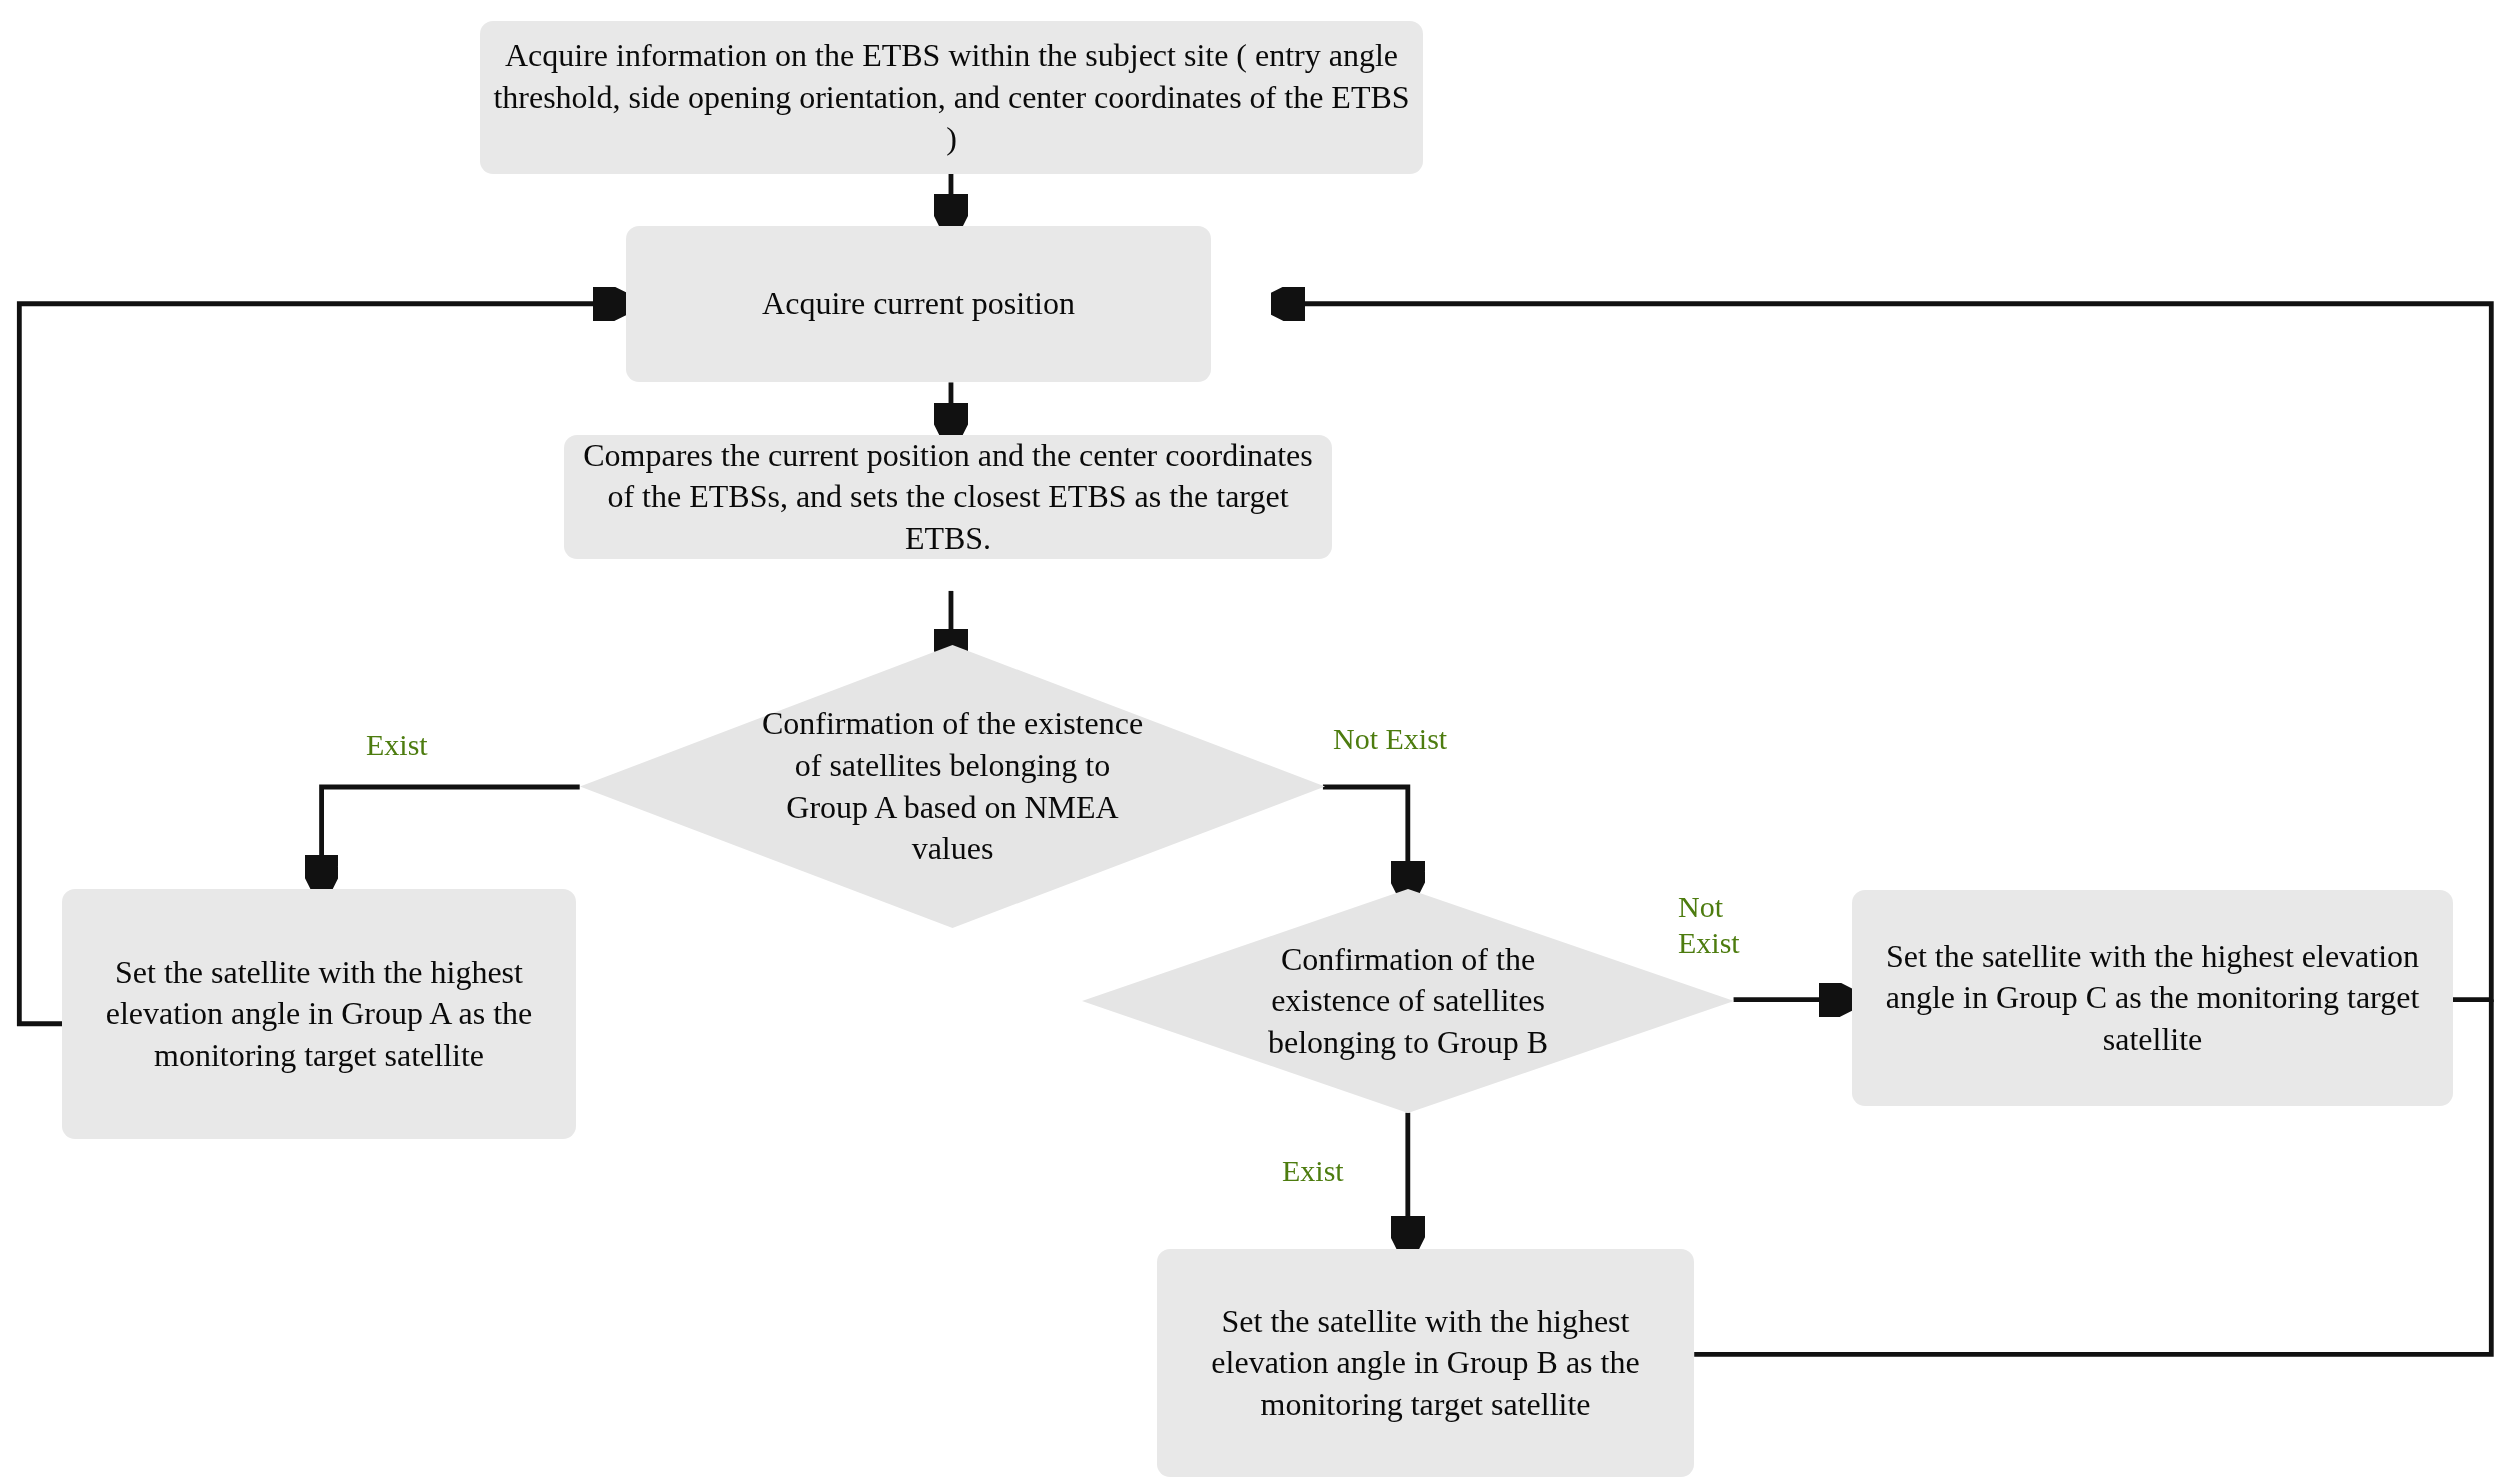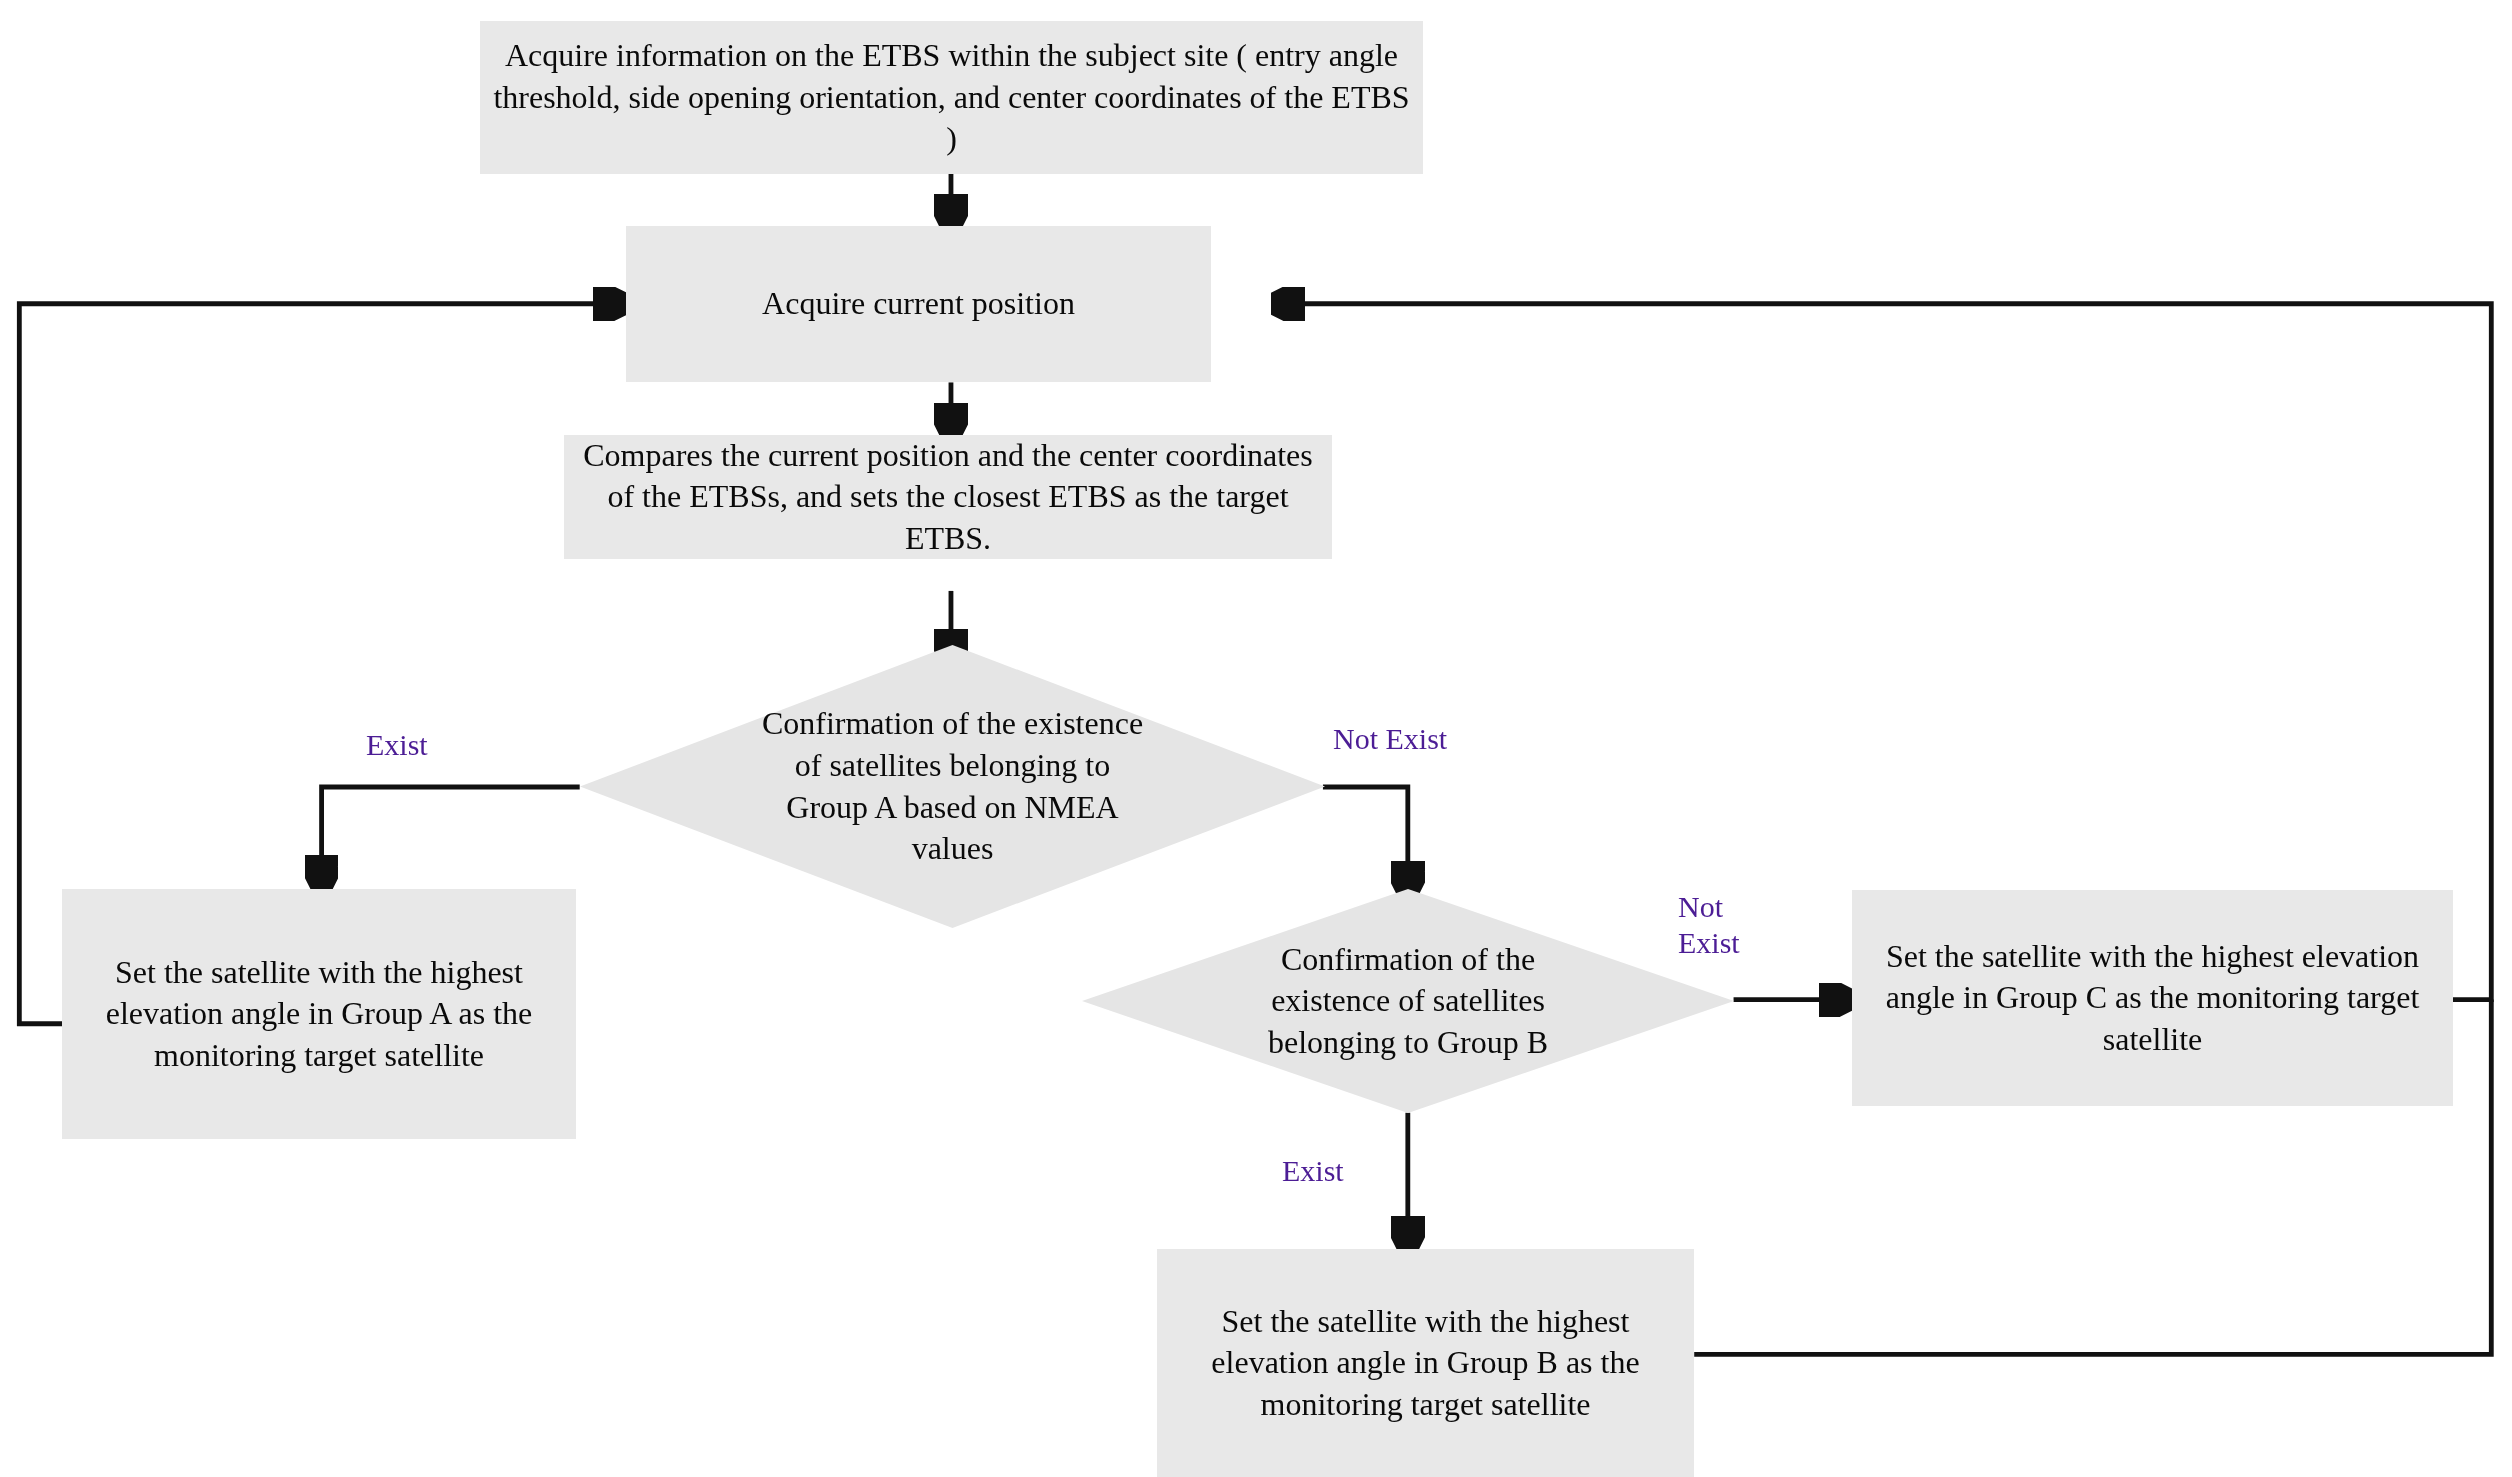--- a/index.html
+++ b/index.html
@@ -21,20 +21,21 @@
     color: #0a0a0a;
     display: flex;
     align-items: center;
     justify-content: center;
     text-align: center;
     line-height: 1.30;
     font-size: 32px;
     box-sizing: border-box;
     padding: 4.1px 9.7px;
     white-space: pre-line;
+    border-radius: 13px;
   }
   .decision-wrap {
     position: absolute;
     display: flex;
     align-items: center;
     justify-content: center;
   }
   .decision-shape {
     position: absolute;
     inset: 0;
@@ -46,21 +47,21 @@
     text-align: center;
     line-height: 1.30;
     font-size: 32px;
     color: #0a0a0a;
     white-space: pre-line;
     z-index: 2;
   }
   .edge-label {
     position: absolute;
     font-size: 30px;
-    color: #4c1d95;
+    color: #4d7c0f;
     line-height: 1.20;
     text-align: left;
     white-space: pre-line;
   }
   svg.wires {
     position: absolute;
     left: 0;
     top: 0;
     width: 2512px;
     height: 1478px;

